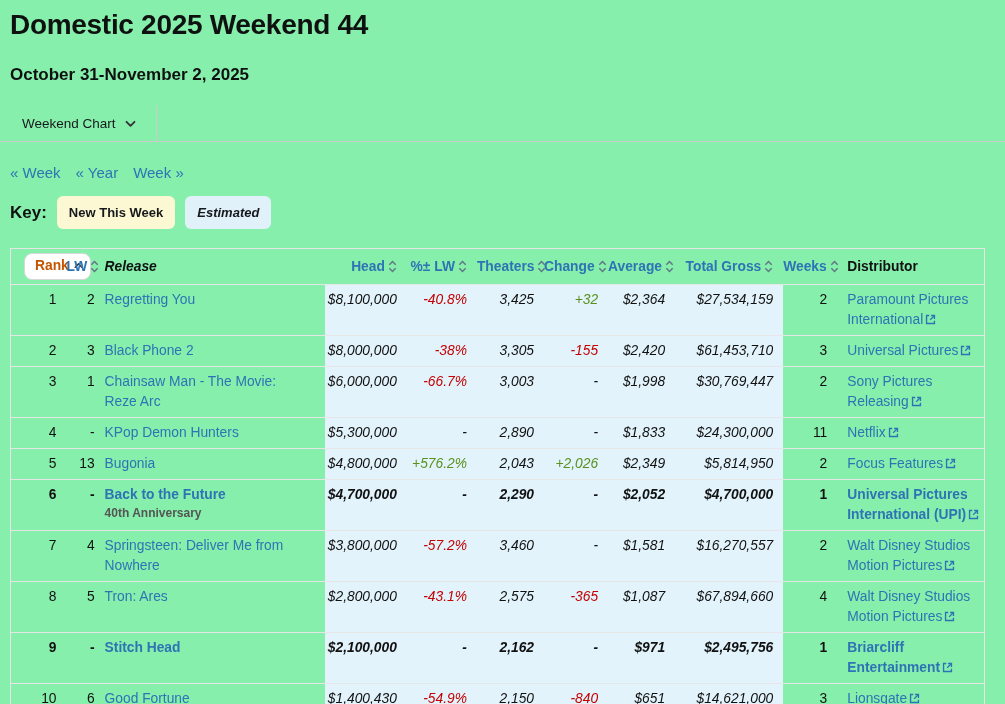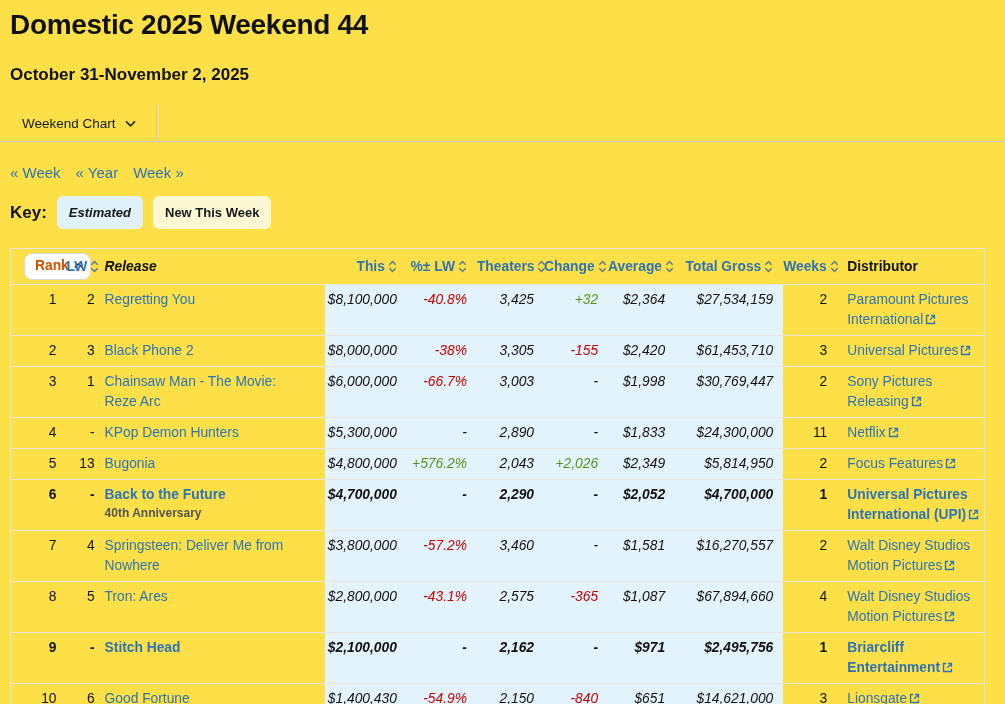--- a/index.html
+++ b/index.html
@@ -1,18 +1,18 @@
 <!DOCTYPE html>
 <html><head>
 <meta charset="utf-8">
 <style>
   * { margin:0; padding:0; box-sizing:border-box; }
   html,body { background:#fff; }
   body { font-family:"Liberation Sans", sans-serif; color:#111; }
-  .page { position:relative; width:1005px; height:704px; overflow:hidden; background:#fde047; }
+  .page { position:relative; width:1005px; height:704px; overflow:hidden; background:#86efac; }
 
   h1.title { margin:8px 0 0 10px; font-size:28px; line-height:34px; font-weight:bold; color:#0f1111; letter-spacing:-0.3px; }
   h2.daterange { margin:22px 0 0 10px; font-size:17px; line-height:21px; font-weight:bold; color:#0f1111; }
 
   .tabbar { margin-top:20px; height:37px; border-bottom:1px solid #ccc; }
   .chart-select { display:inline-flex; align-items:center; gap:9px; height:36px; margin-left:10px; padding:0 20px 0 12px; border-right:1px solid #ccc; font-size:13.5px; color:#16191b; cursor:pointer; }
 
   .navrow { display:flex; justify-content:flex-start; margin:22px 42px 0 10px; font-size:15px; }
   .navrow a { color:#2e74b5; text-decoration:none; }
   .nav-left a { margin-right:15px; }
@@ -68,22 +68,22 @@
 
   <div class="navrow">
     <div class="nav-left">
       <a href="#">« Week</a><a href="#">« Year</a>
     </div>
     <a href="#">Week »</a>
   </div>
 
   <div class="keyrow">
     <span class="keylabel">Key:</span>
+    <span class="badge yellow">New This Week</span>
     <span class="badge blue">Estimated</span>
-    <span class="badge yellow">New This Week</span>
   </div>
 
   <table class="chart">
     <colgroup>
       <col style="width:56px">
         <col style="width:38px">
         <col style="width:220px">
         <col style="width:82px">
         <col style="width:70px">
         <col style="width:67px">
@@ -98,21 +98,21 @@
         <th class="th-rank">
           <span class="rank-tab"><span>Rank</span><span><svg width="9" height="7" viewBox="0 0 9 7">
                   <path d="M1.2 5.2 L4.5 1.8 L7.8 5.2" fill="none" stroke="#333" stroke-width="1.5" stroke-linecap="round"></path>
                 </svg></span></span>
         </th>
         <th class="al"><span class="th-link">LW</span><span><svg class="sort" width="9" height="15" viewBox="0 0 10 16">
                 <path d="M1.5 6 L5 2.5 L8.5 6" fill="none" stroke="#5f7685" stroke-width="1.6"></path>
                 <path d="M1.5 10 L5 13.5 L8.5 10" fill="none" stroke="#5f7685" stroke-width="1.6"></path>
               </svg></span></th>
         <th class="al th-release"><span class="th-plain">Release</span></th>
-        <th class="ar"><span class="th-link">This</span><span><svg class="sort" width="9" height="15" viewBox="0 0 10 16">
+        <th class="ar"><span class="th-link">Head</span><span><svg class="sort" width="9" height="15" viewBox="0 0 10 16">
                 <path d="M1.5 6 L5 2.5 L8.5 6" fill="none" stroke="#5f7685" stroke-width="1.6"></path>
                 <path d="M1.5 10 L5 13.5 L8.5 10" fill="none" stroke="#5f7685" stroke-width="1.6"></path>
               </svg></span></th>
         <th class="ar"><span class="th-link">%± LW</span><span><svg class="sort" width="9" height="15" viewBox="0 0 10 16">
                 <path d="M1.5 6 L5 2.5 L8.5 6" fill="none" stroke="#5f7685" stroke-width="1.6"></path>
                 <path d="M1.5 10 L5 13.5 L8.5 10" fill="none" stroke="#5f7685" stroke-width="1.6"></path>
               </svg></span></th>
         <th class="ar"><span class="th-link">Theaters</span><span><svg class="sort" width="9" height="15" viewBox="0 0 10 16">
                 <path d="M1.5 6 L5 2.5 L8.5 6" fill="none" stroke="#5f7685" stroke-width="1.6"></path>
                 <path d="M1.5 10 L5 13.5 L8.5 10" fill="none" stroke="#5f7685" stroke-width="1.6"></path>

